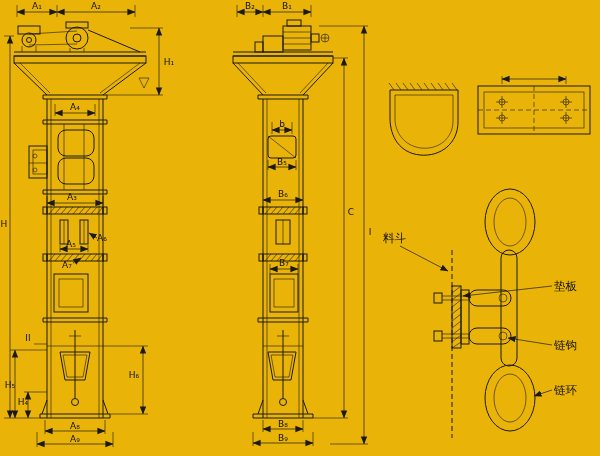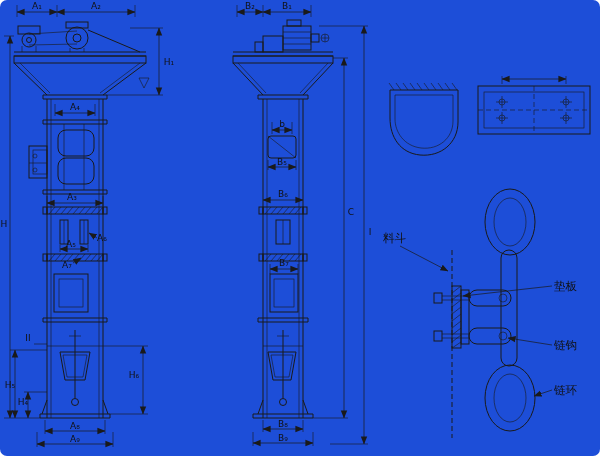--- a/index.html
+++ b/index.html
@@ -1,16 +1,16 @@
 <!DOCTYPE html>
 <html><head>
 <meta charset="utf-8">
 <style>
   html,body { margin:0; padding:0; background:#ffffff; }
-  #page { position:relative; width:600px; height:456px; background:#1d4ed8; overflow:hidden;border-radius:7px; }
+  #page { position:relative; width:600px; height:456px; background:#eab308; overflow:hidden; }
   #dwg { position:absolute; left:0; top:0; }
   #dwg line, #dwg rect, #dwg circle, #dwg ellipse, #dwg polygon, #dwg polyline, #dwg path {
     stroke:#1a1a1a; stroke-width:1; fill:none;
   }
   #dwg .tn  { stroke-width:0.6; }
   #dwg .dim { stroke-width:0.7; }
   #dwg .dash { stroke-dasharray:5 3; }
   #dwg text {
     font-family:"DejaVu Sans","Liberation Sans",sans-serif;
     font-size:9px; fill:#111; stroke:none; text-anchor:middle;

